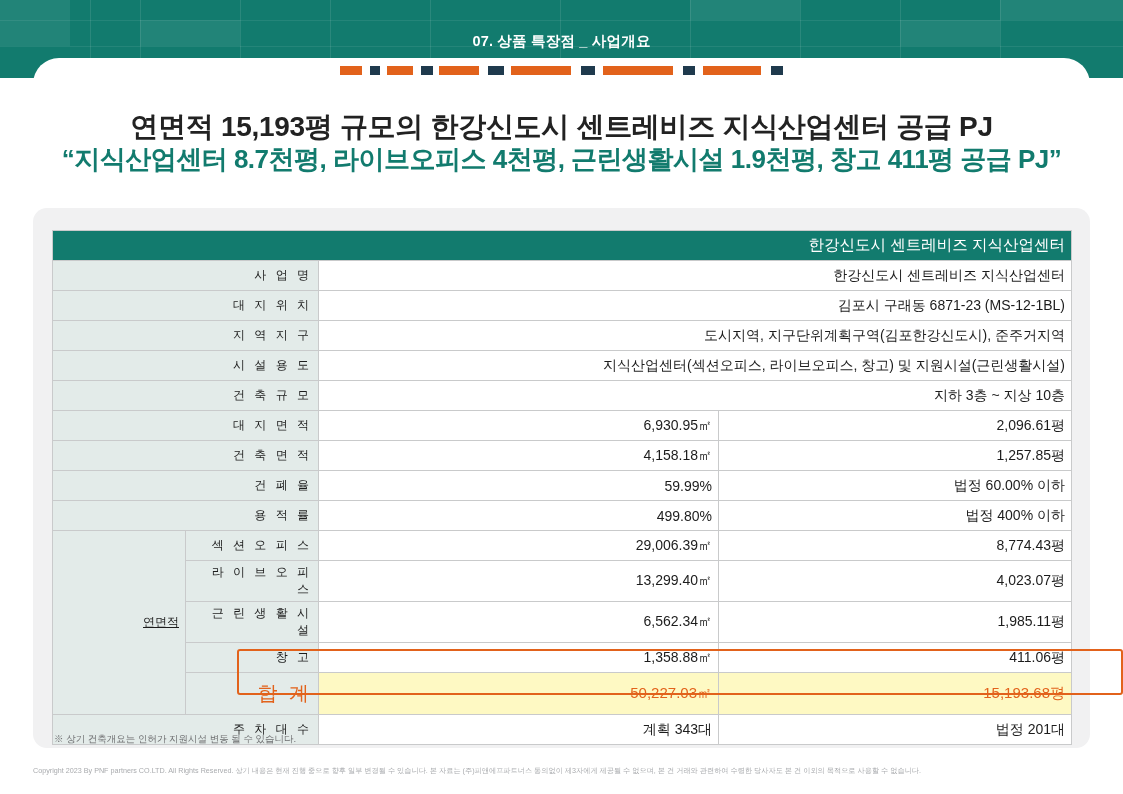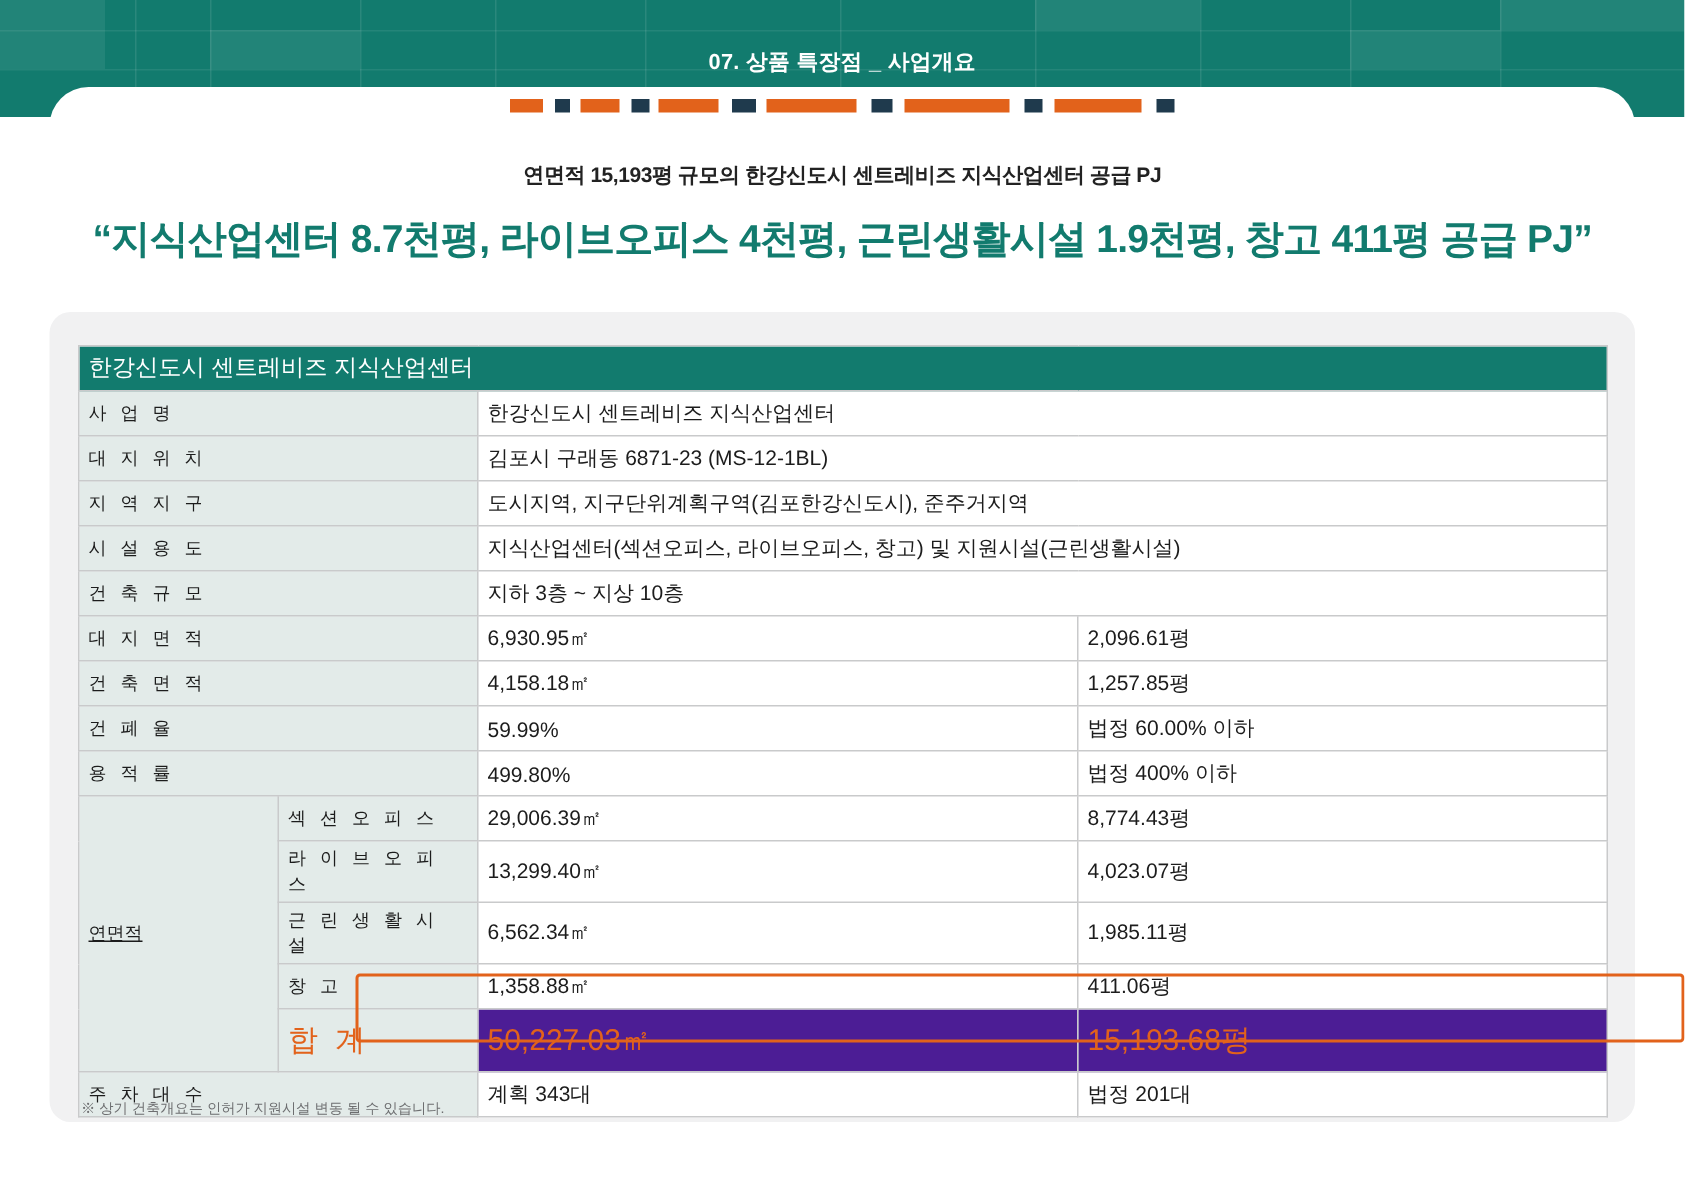--- a/index.html
+++ b/index.html
@@ -68,21 +68,21 @@
     display: flex;
     gap: 0;
   }
   .dash-strip span { display: block; height: 9px; }
 
   
   .title-1 {
     position: absolute;
     left: 0; right: 0; top: 108px;
     text-align: center;
-    font-size: 14px;
+    font-size: 28px;
     font-weight: bold;
     color: #222222;
     letter-spacing: -0.3px;
   }
   .title-2 {
     position: absolute;
     left: 0; right: 0; top: 142px;
     text-align: center;
     font-size: 26px;
     font-weight: bold;
@@ -110,21 +110,21 @@
     border-collapse: collapse;
     background: #ffffff;
     table-layout: fixed;
     font-size: 14px;
     color: #1c1c1c;
   }
   table.spec td, table.spec th {
     border: 1px solid #c9cacb;
     height: 30px;
     padding: 3px 6px;
-    text-align: left;
+    text-align: right;
     vertical-align: middle;
     font-weight: normal;
   }
   .thead-cell {
     background: #127b6e;
     color: #ffffff;
     font-size: 15.5px;
     font-weight: bold;
     height: 34px;
     border: 1px solid #127b6e;
@@ -139,24 +139,24 @@
   .lbl-nospace { letter-spacing: 0px; text-decoration: underline; }
   .val { background: #ffffff; }
   .sum-lbl {
     background: #e3ebe9;
     font-weight: bold;
     color: #e2621b;
     letter-spacing: 3px;
     font-size: 20px;
   }
   .sum-val {
-    background: #4c1d95;
+    background: #fef9c3;
     font-weight: bold;
     color: #e2621b;
-    font-size: 20px;
+    font-size: 15px;
   }
   tr.sum-row td { height: 42px; }
 
   
   .sum-frame {
     position: absolute;
     left: 185px;
     top: 419px;
     width: 886px;
     height: 46px;
@@ -326,14 +326,15 @@
           <td class="lbl" colspan="2">주 차 대 수</td>
           <td class="val">계획 343대</td>
           <td class="val">법정 201대</td>
         </tr>
       </tbody>
     </table>
     <div class="sum-frame"></div>
   </div>
 
   <div class="footnote">※ 상기 건축개요는 인허가 지원시설 변동 될 수 있습니다.</div>
+  <div class="copyline">Copyright 2023 By PNF partners CO.LTD. All Rights Reserved. 상기 내용은 현재 진행 중으로 향후 일부 변경될 수 있습니다. 본 자료는 (주)피앤에프파트너스 동의없이 제3자에게 제공될 수 없으며, 본 건 거래와 관련하여 수령한 당사자도 본 건 이외의 목적으로 사용할 수 없습니다.</div>
 
 </div>
 
 </body></html>

